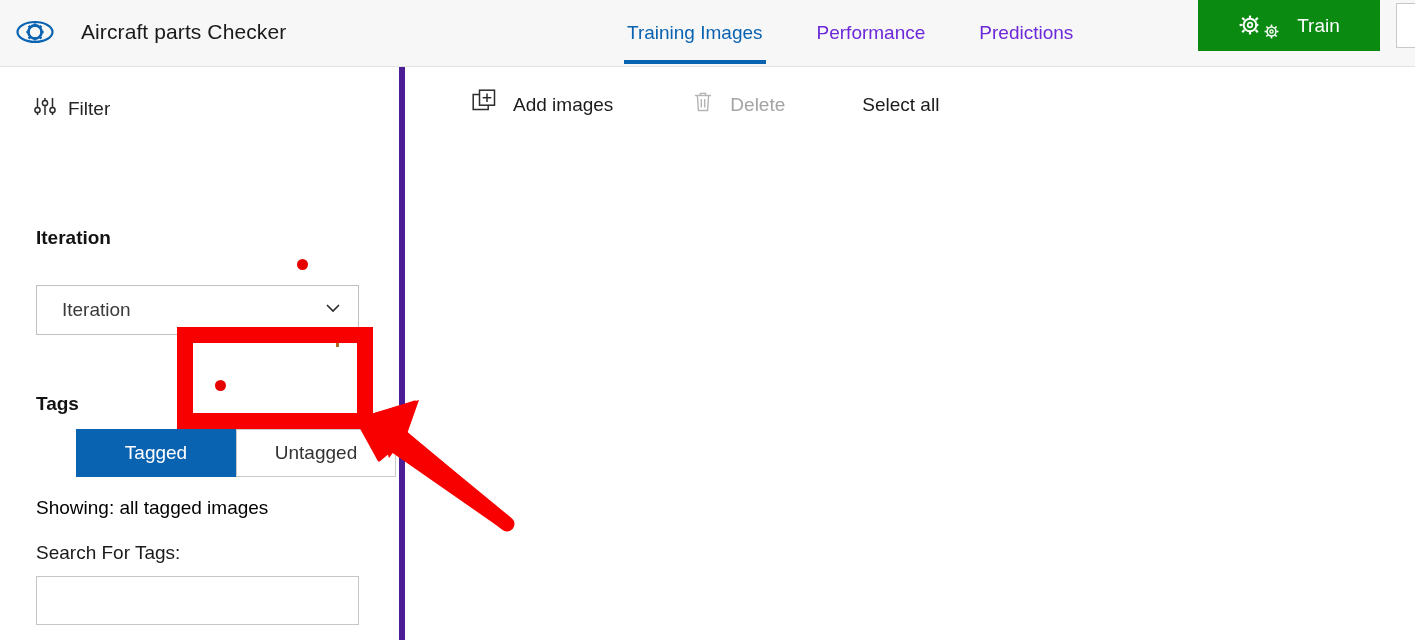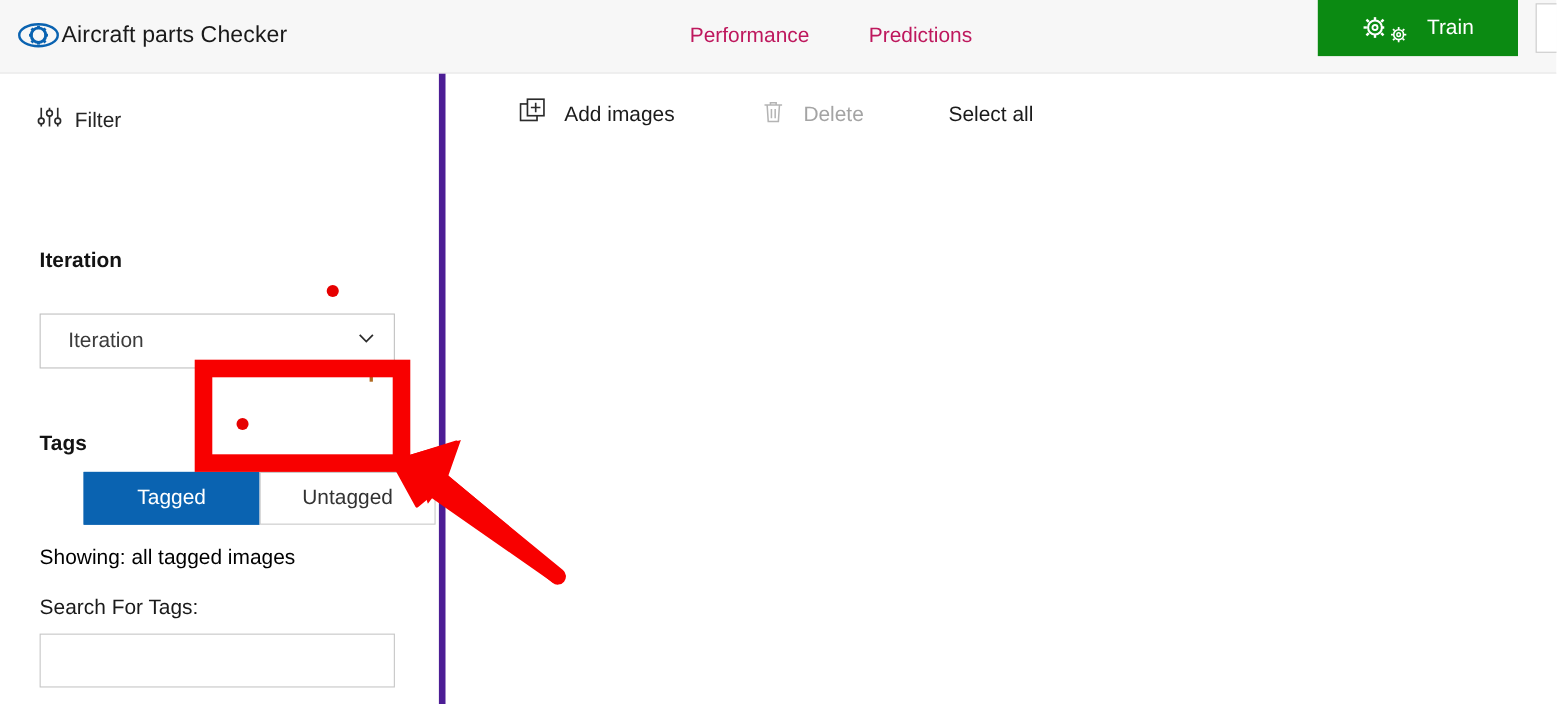--- a/index.html
+++ b/index.html
@@ -31,41 +31,42 @@
     left: 14px; top: 8px;
     display: flex;
     align-items: center;
     height: 48px;
   }
   .brand-icon {
     width: 42px; height: 42px;
     display: flex; align-items: center; justify-content: center;
   }
   .brand-title {
+    margin-left: 25px;
     font-size: 21px;
     color: #1a1a1a;
     letter-spacing: 0.1px;
     white-space: nowrap;
   }
 
   .nav {
     position: absolute;
     left: 600px; top: 0;
     height: 66px;
     display: flex;
     align-items: flex-start;
   }
   .nav-tab {
     position: relative;
     height: 66px;
     padding: 0 27px;
     display: flex;
     align-items: center;
     font-size: 19px;
-    color: #be185d;
+    color: #6d28d9;
     white-space: nowrap;
     cursor: pointer;
   }
   .nav-tab.active {
     color: #0a63b1;
   }
   .nav-tab.active::after {
     content: "";
     position: absolute;
     left: 24px; right: 24px;
@@ -286,20 +287,23 @@
           <rect x="24.0" y="24.0" width="2.6" height="3" transform="rotate(-45 25.3 25.5)"></rect>
           <rect x="24.0" y="13.4" width="2.6" height="3" transform="rotate(45 25.3 14.9)"></rect>
           <rect x="13.4" y="24.0" width="2.6" height="3" transform="rotate(45 14.7 25.5)"></rect>
         </g>
       </svg>
     </span>
     <span class="brand-title">Aircraft parts Checker</span>
   </div>
 
   <div class="nav">
+    <div class="nav-tab active">
+      <span>Training Images</span>
+    </div>
     <div class="nav-tab">
       <span>Performance</span>
     </div>
     <div class="nav-tab">
       <span>Predictions</span>
     </div>
   </div>
 
   <button class="train-btn">
     <span class="gears">

